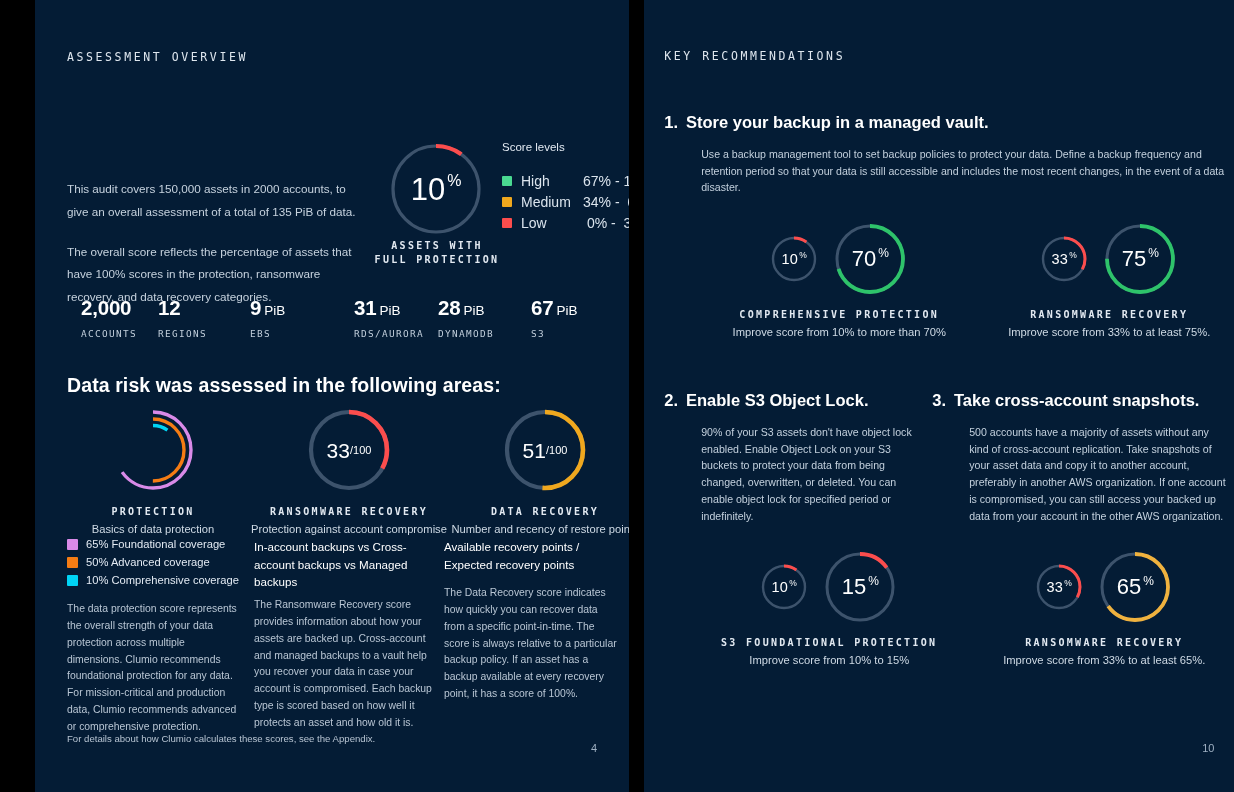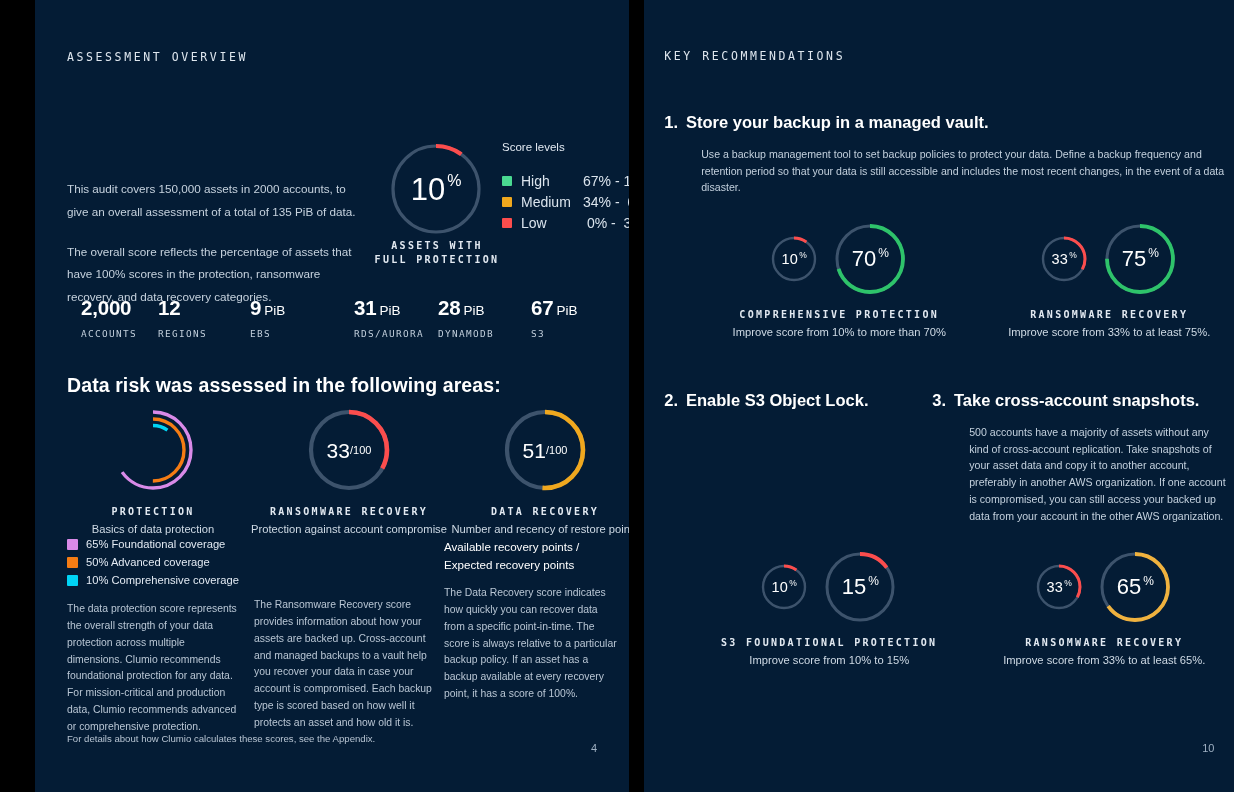--- a/index.html
+++ b/index.html
@@ -320,20 +320,21 @@
         <span>50% Advanced coverage</span>
       </div>
       <div class="pl-row">
         <span class="pl-sw" style="background:#00d4f5"></span>
         <span>10% Comprehensive coverage</span>
       </div>
     </div>
 
     <div class="body-tight" id="prot-desc">The data protection score represents the overall strength of your data protection across multiple dimensions. Clumio recommends foundational protection for any data. For mission-critical and production data, Clumio recommends advanced or comprehensive protection.</div>
 
+    <div class="lead-sm" id="rans-lead">In-account backups vs Cross-account backups vs Managed backups</div>
     <div class="body-tight" id="rans-desc">The Ransomware Recovery score provides information about how your assets are backed up. Cross-account and managed backups to a vault help you recover your data in case your account is compromised. Each backup type is scored based on how well it protects an asset and how old it is.</div>
 
     <div class="lead-sm" id="drec-lead">Available recovery points / Expected recovery points</div>
     <div class="body-tight" id="drec-desc">The Data Recovery score indicates how quickly you can recover data from a specific point-in-time. The score is always relative to a particular backup policy. If an asset has a backup available at every recovery point, it has a score of 100%.</div>
 
     <div id="footnote">For details about how Clumio calculates these scores, see the Appendix.</div>
     <div class="pagenum" id="pagenum-left">4</div>
   </div>
 
   <div class="gutter"></div>
@@ -348,20 +349,21 @@
         <span>Store your backup in a managed vault.</span>
       </div>
       <div class="rec-body-wrap rec-body">Use a backup management tool to set backup policies to protect your data. Define a backup frequency and retention period so that your data is still accessible and includes the most recent changes, in the event of a data disaster.</div>
     </div>
 
     <div class="rec" id="rec2">
       <div class="rec-head">
         <span class="idx">2.</span>
         <span>Enable S3 Object Lock.</span>
       </div>
+      <div class="rec-body-wrap rec-body">90% of your S3 assets don't have object lock enabled. Enable Object Lock on your S3 buckets to protect your data from being changed, overwritten, or deleted. You can enable object lock for specified period or indefinitely.</div>
     </div>
 
     <div class="rec" id="rec3">
       <div class="rec-head">
         <span class="idx">3.</span>
         <span>Take cross-account snapshots.</span>
       </div>
       <div class="rec-body-wrap rec-body">500 accounts have a majority of assets without any kind of cross-account replication.  Take snapshots of your asset data and copy it to another account, preferably in another AWS organization. If one account is compromised, you can still access your backed up data from your account in the other AWS organization.</div>
     </div>
 

